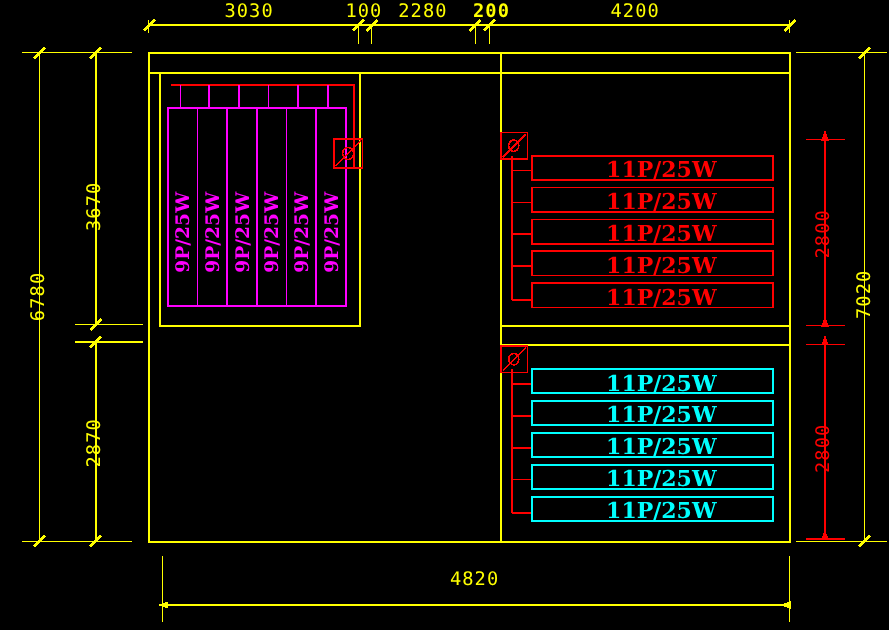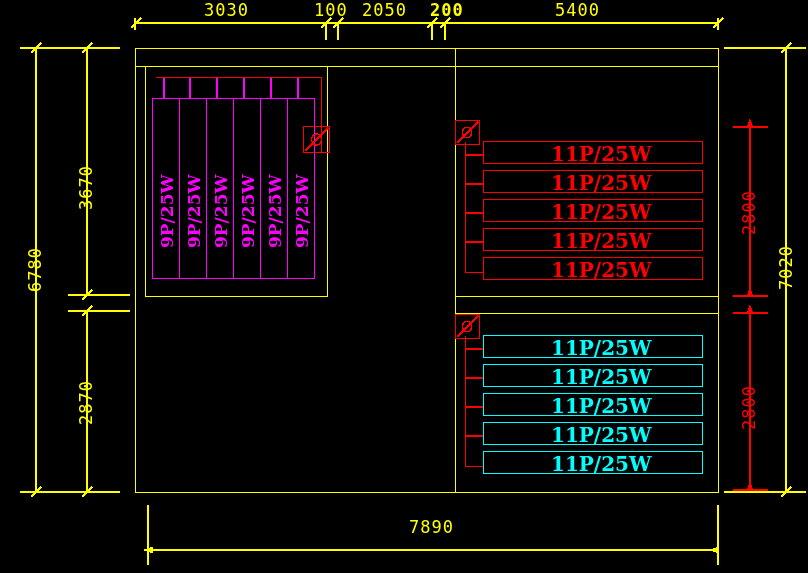--- a/index.html
+++ b/index.html
@@ -193,25 +193,25 @@
     </g>
     <g fill="none" stroke="#ff0000" stroke-width="1.5">
       <rect x="455.5" y="314.5" width="24" height="24"></rect>
       <line x1="457" y1="337" x2="478" y2="316"></line>
       <ellipse cx="467" cy="326.5" rx="4.6" ry="5.2"></ellipse>
     </g>
   </svg>
 
   <div class="lbl dim-y" style="left:204px;top:2px;">3030</div>
   <div class="lbl dim-y" style="left:314px;top:2px;">100</div>
-  <div class="lbl dim-y" style="left:362px;top:2px;">2050</div>
+  <div class="lbl dim-y" style="left:362px;top:2px;">2280</div>
   <div class="lbl dim-y" style="left:430px;top:2px;font-weight:bold;">200</div>
-  <div class="lbl dim-y" style="left:555px;top:2px;">5400</div>
-
-  <div class="lbl dim-y" style="left:409px;top:519px;">7890</div>
+  <div class="lbl dim-y" style="left:555px;top:2px;">4200</div>
+
+  <div class="lbl dim-y" style="left:409px;top:519px;">4820</div>
 
   <div class="lbl dim-y vert" style="left:27px;top:292px;transform:rotate(-90deg);">6780</div>
   <div class="lbl dim-y vert" style="left:78px;top:210px;transform:rotate(-90deg);">3670</div>
   <div class="lbl dim-y vert" style="left:78px;top:425px;transform:rotate(-90deg);">2870</div>
 
   <div class="lbl dim-y vert" style="left:778px;top:290px;transform:rotate(-90deg);">7020</div>
   <div class="lbl dim-r vert" style="left:741px;top:235px;transform:rotate(-90deg);">2800</div>
   <div class="lbl dim-r vert" style="left:741px;top:430px;transform:rotate(-90deg);">2800</div>
 
   <div class="lbl bartext-m vert" style="left:159px;top:248px;transform:rotate(-90deg);">9P/25W</div>

